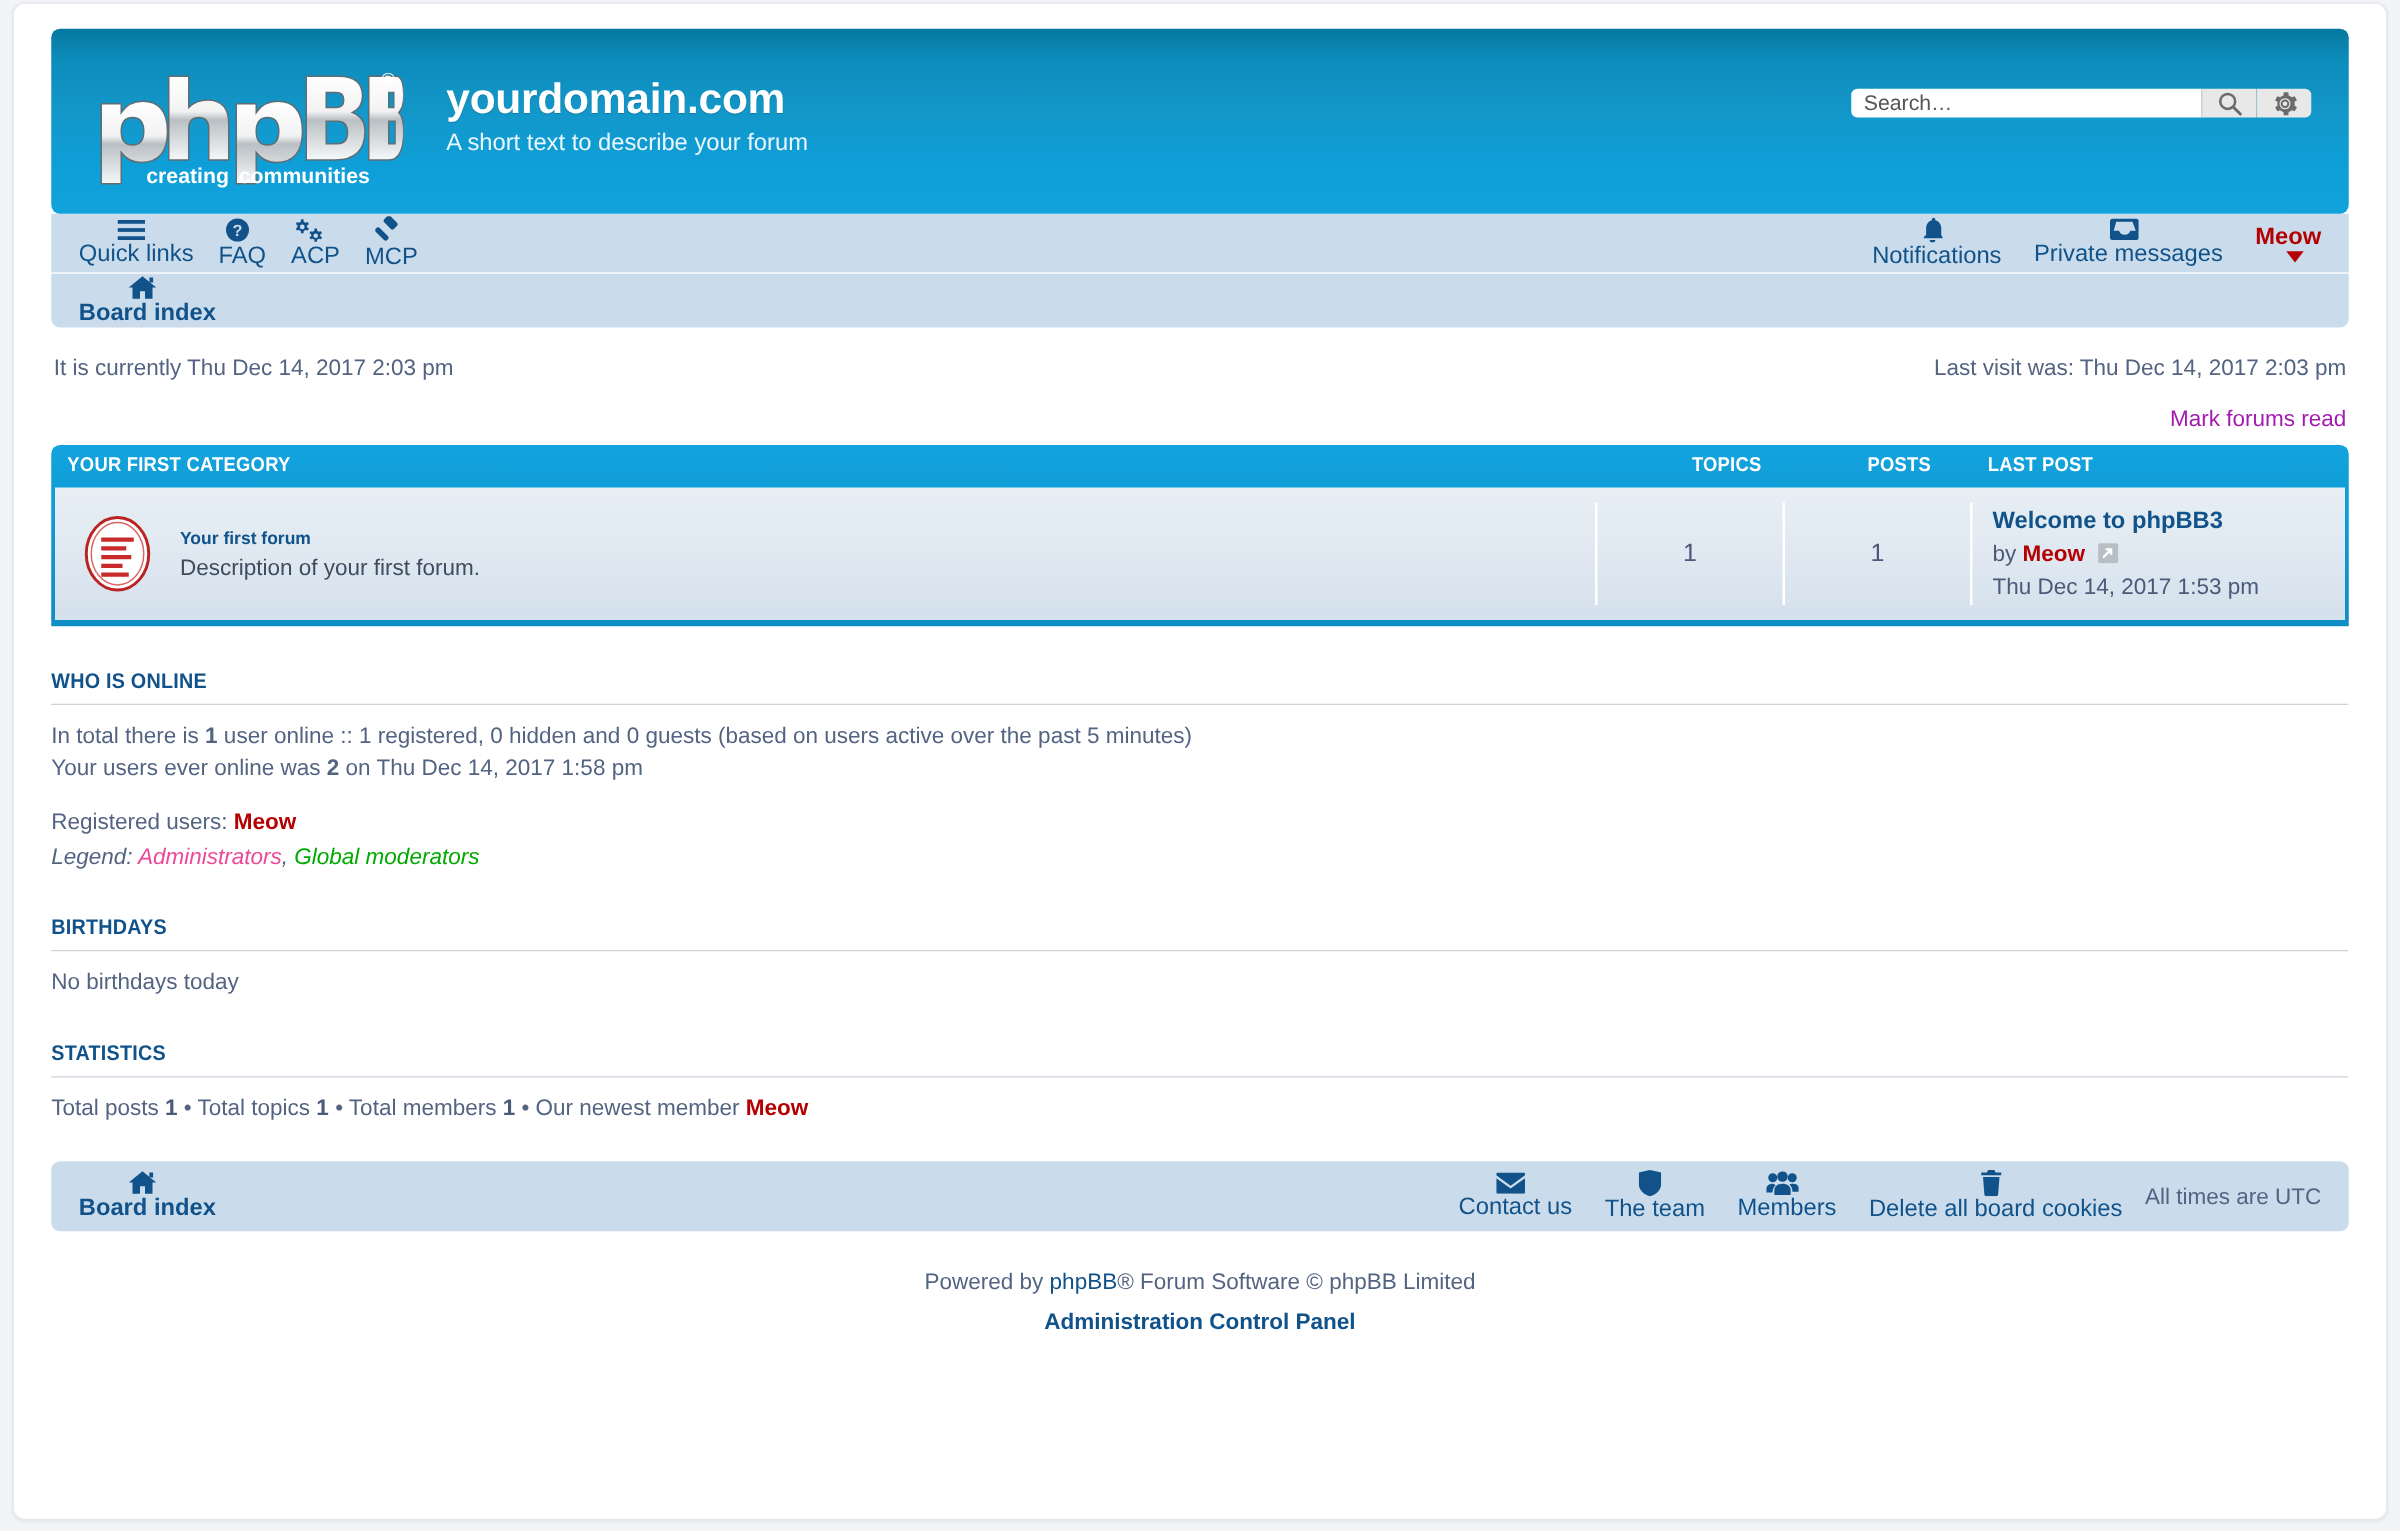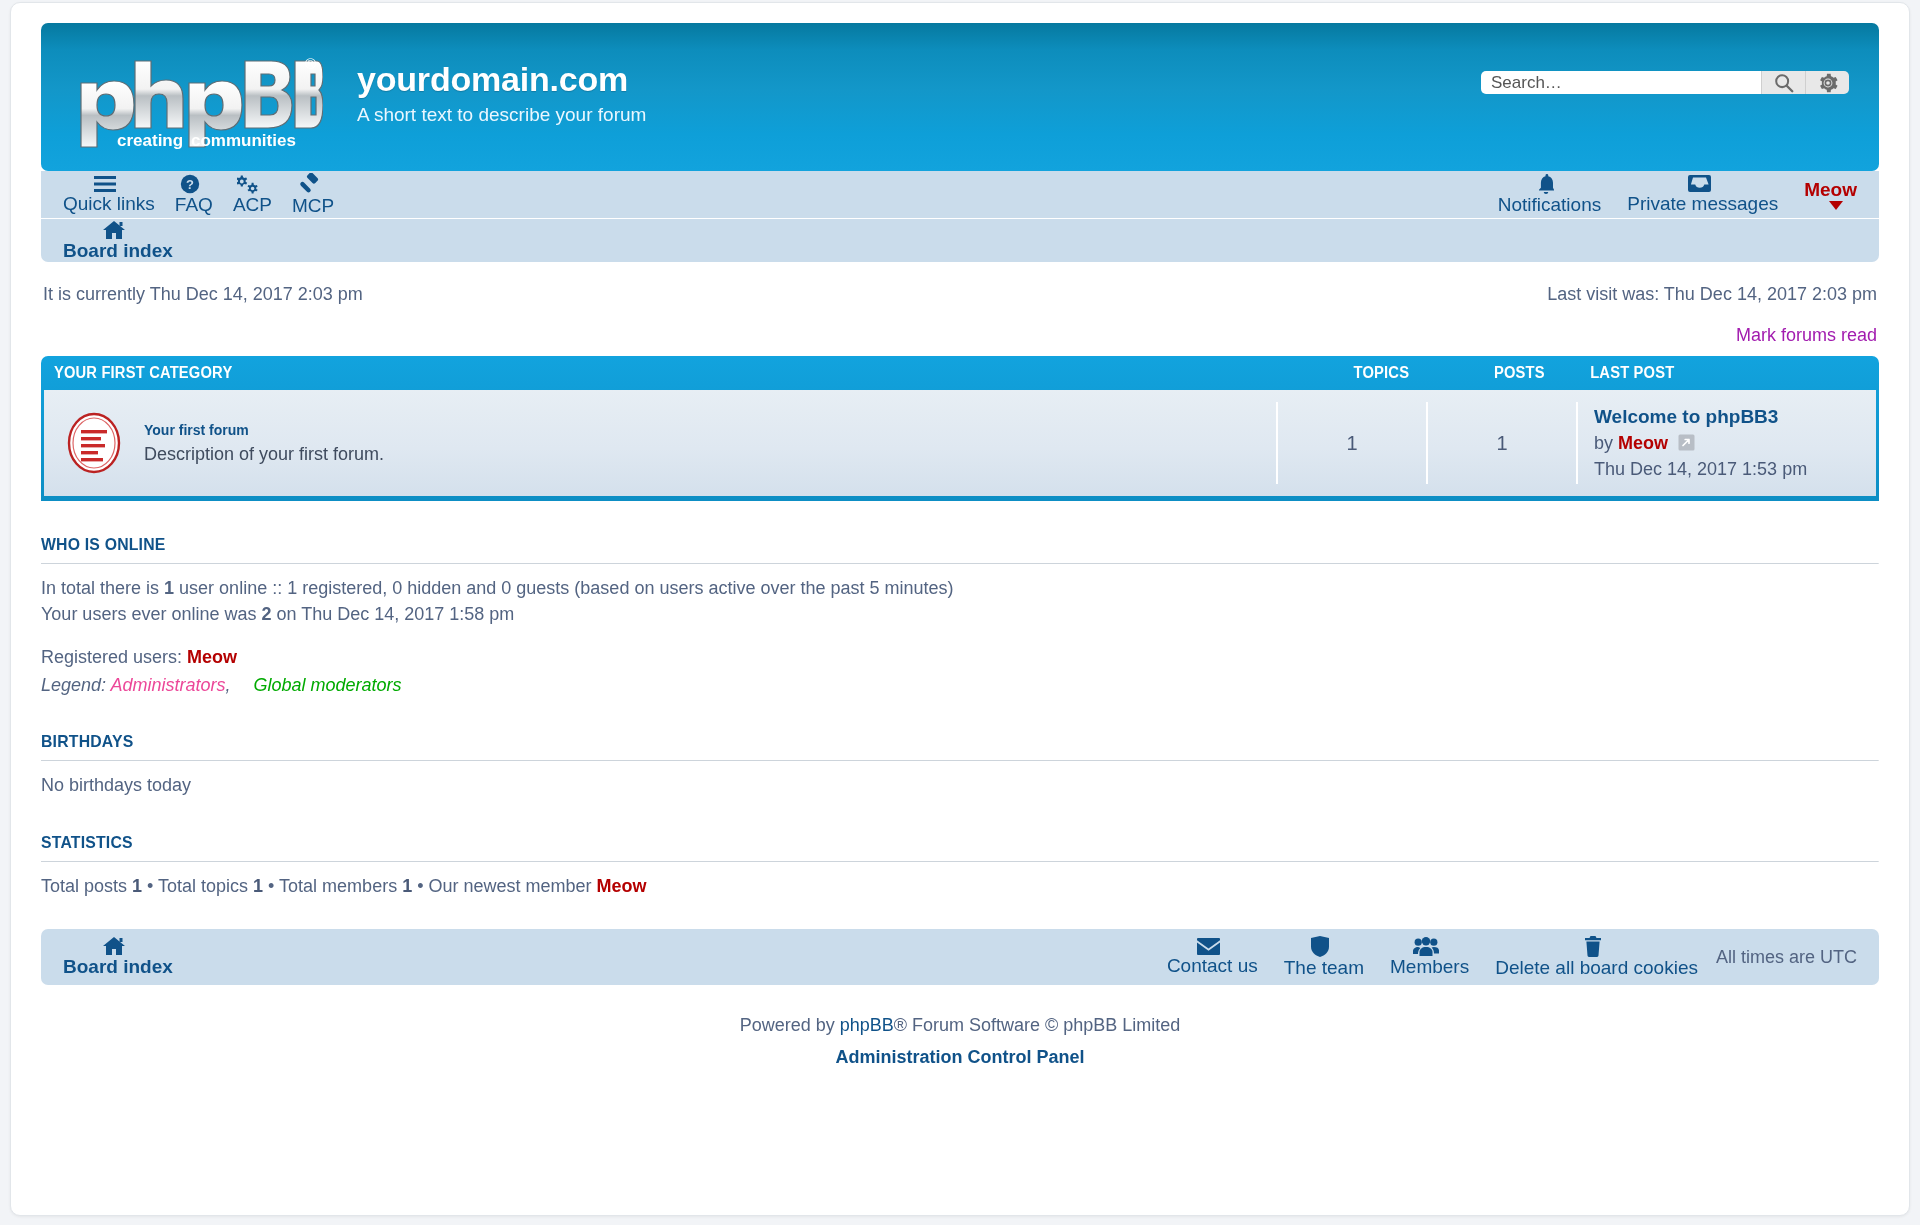--- a/index.html
+++ b/index.html
@@ -290,21 +290,21 @@
   .section-body {
     font-size: 18px;
     color: #536482;
     padding-top: 12px;
     line-height: 1.42;
   }
   .section-body b { color: #536482; }
   .legend-line { margin-top: 2px; }
   .legend-label { font-style: italic; color: #536482; }
   .legend-admin { color: #ec4899; font-style: italic; text-decoration: none; cursor: pointer; }
-  .legend-mod { color: #00aa00; font-style: italic; text-decoration: none; cursor: pointer; margin-left: 18px; }
+  .legend-mod { color: #00aa00; font-style: italic; text-decoration: none; cursor: pointer; }
   .user-red { color: #b40000; font-weight: bold; text-decoration: none; cursor: pointer; }
   .stats-line b { font-weight: bold; color: #4a5a78; }
 
   
   .footer-bar {
     margin-top: 30px;
     background: #cadceb;
     border-radius: 7px;
     height: 56px;
     display: flex;

